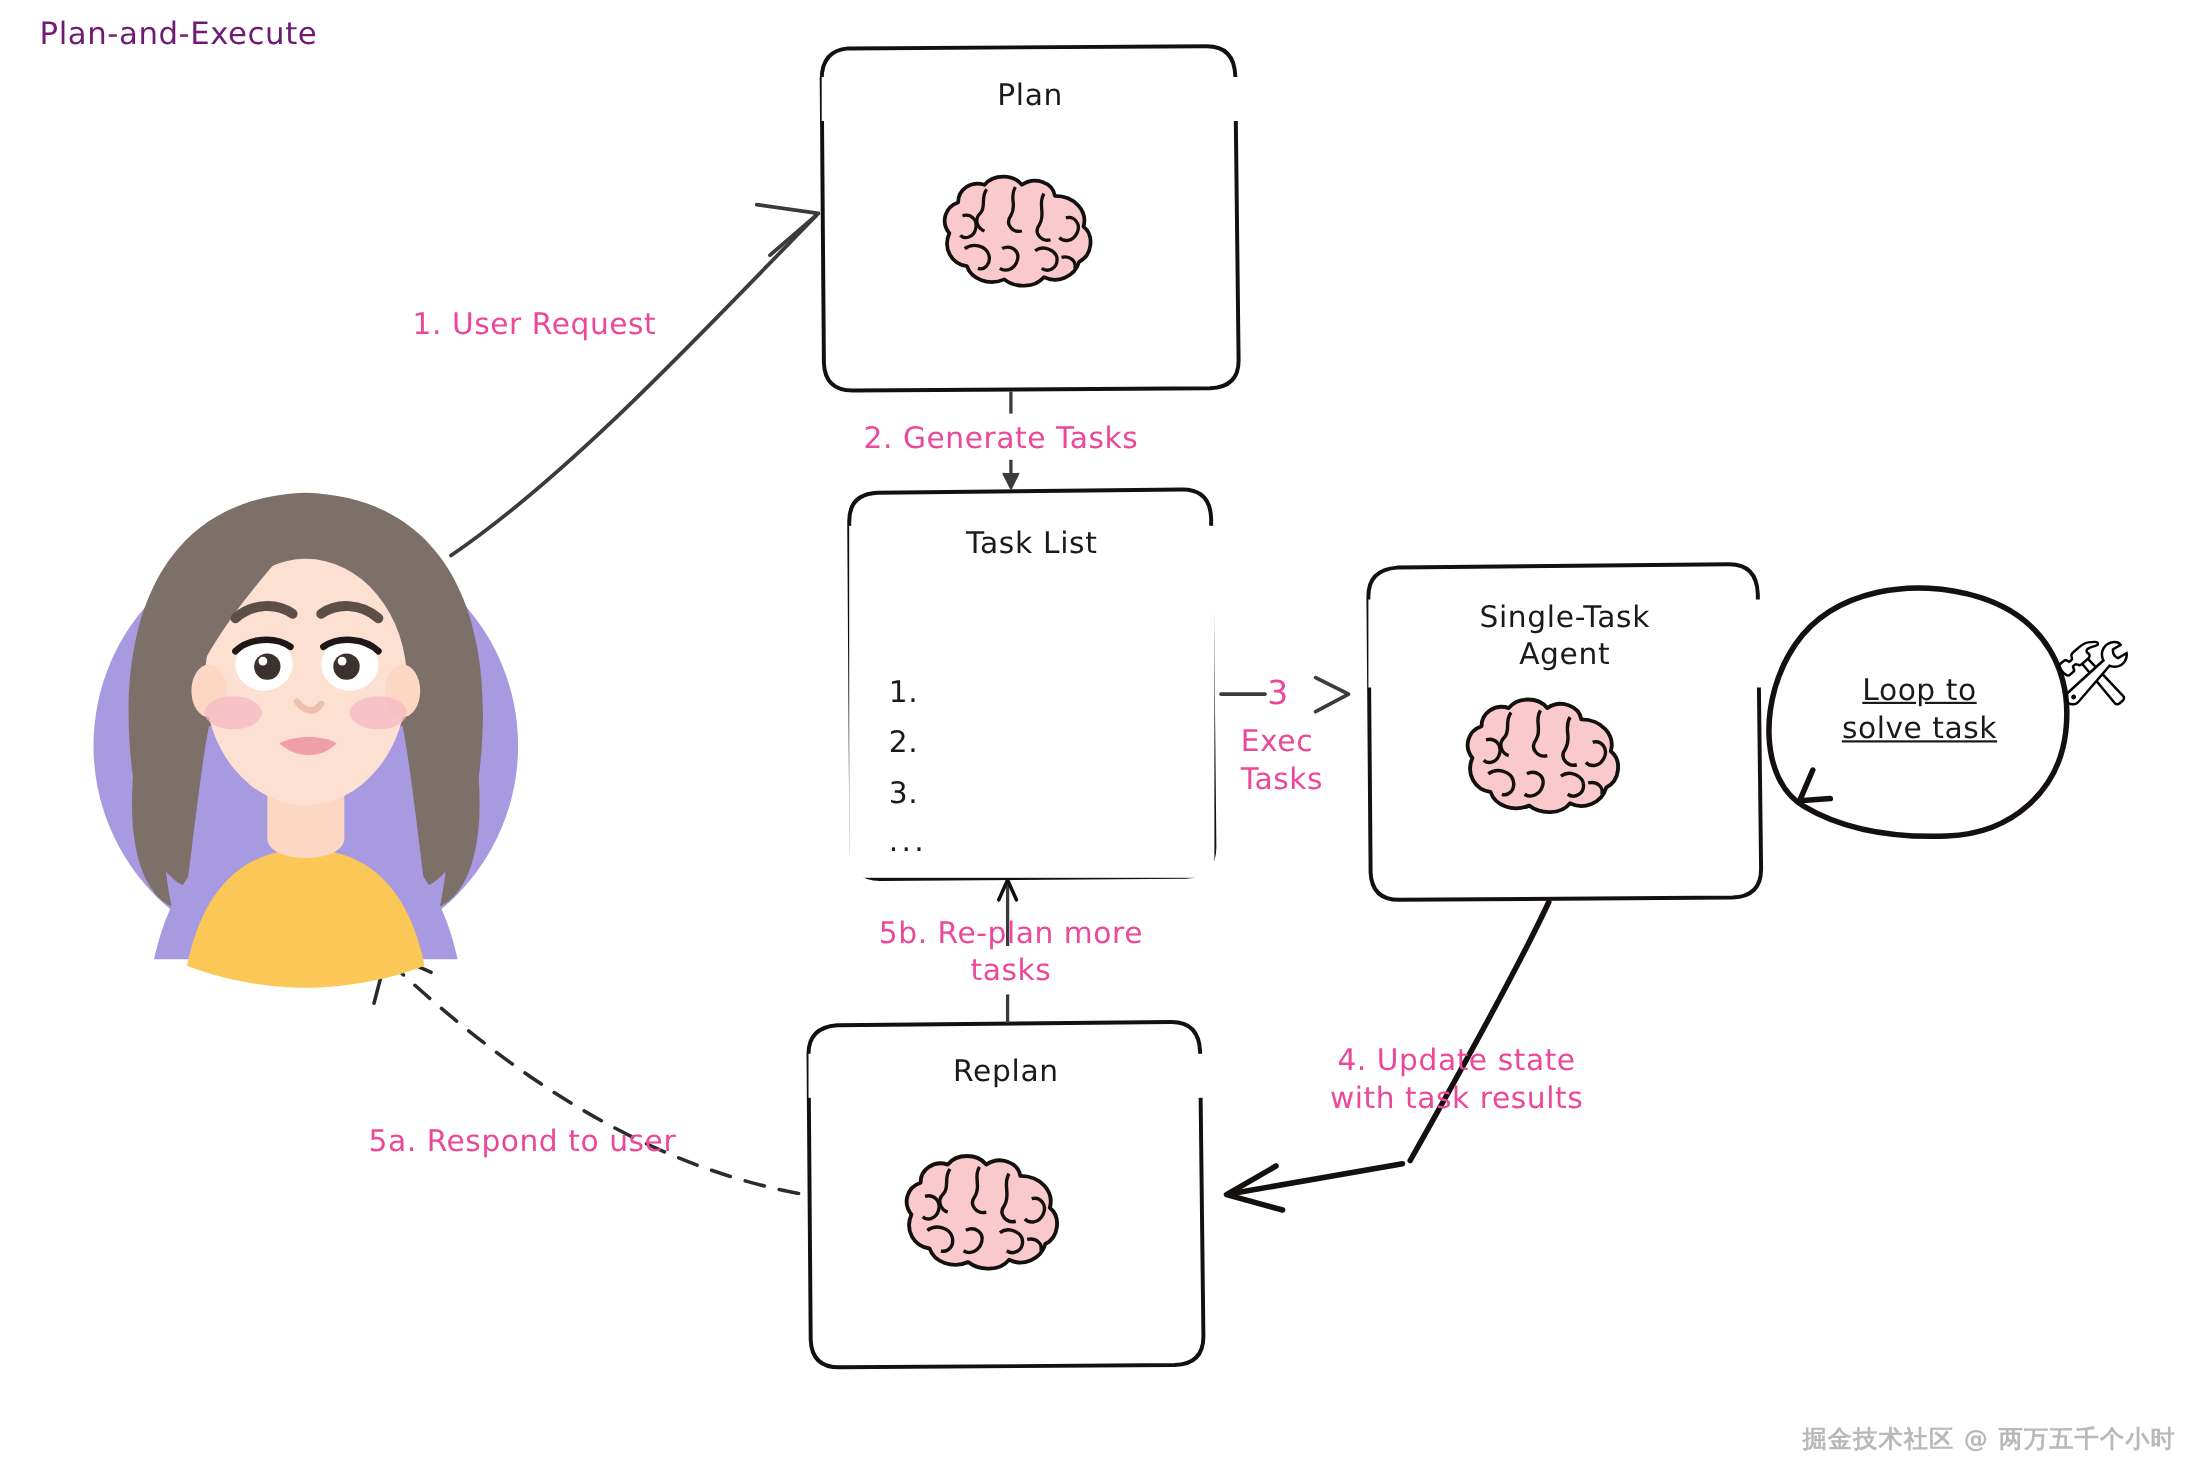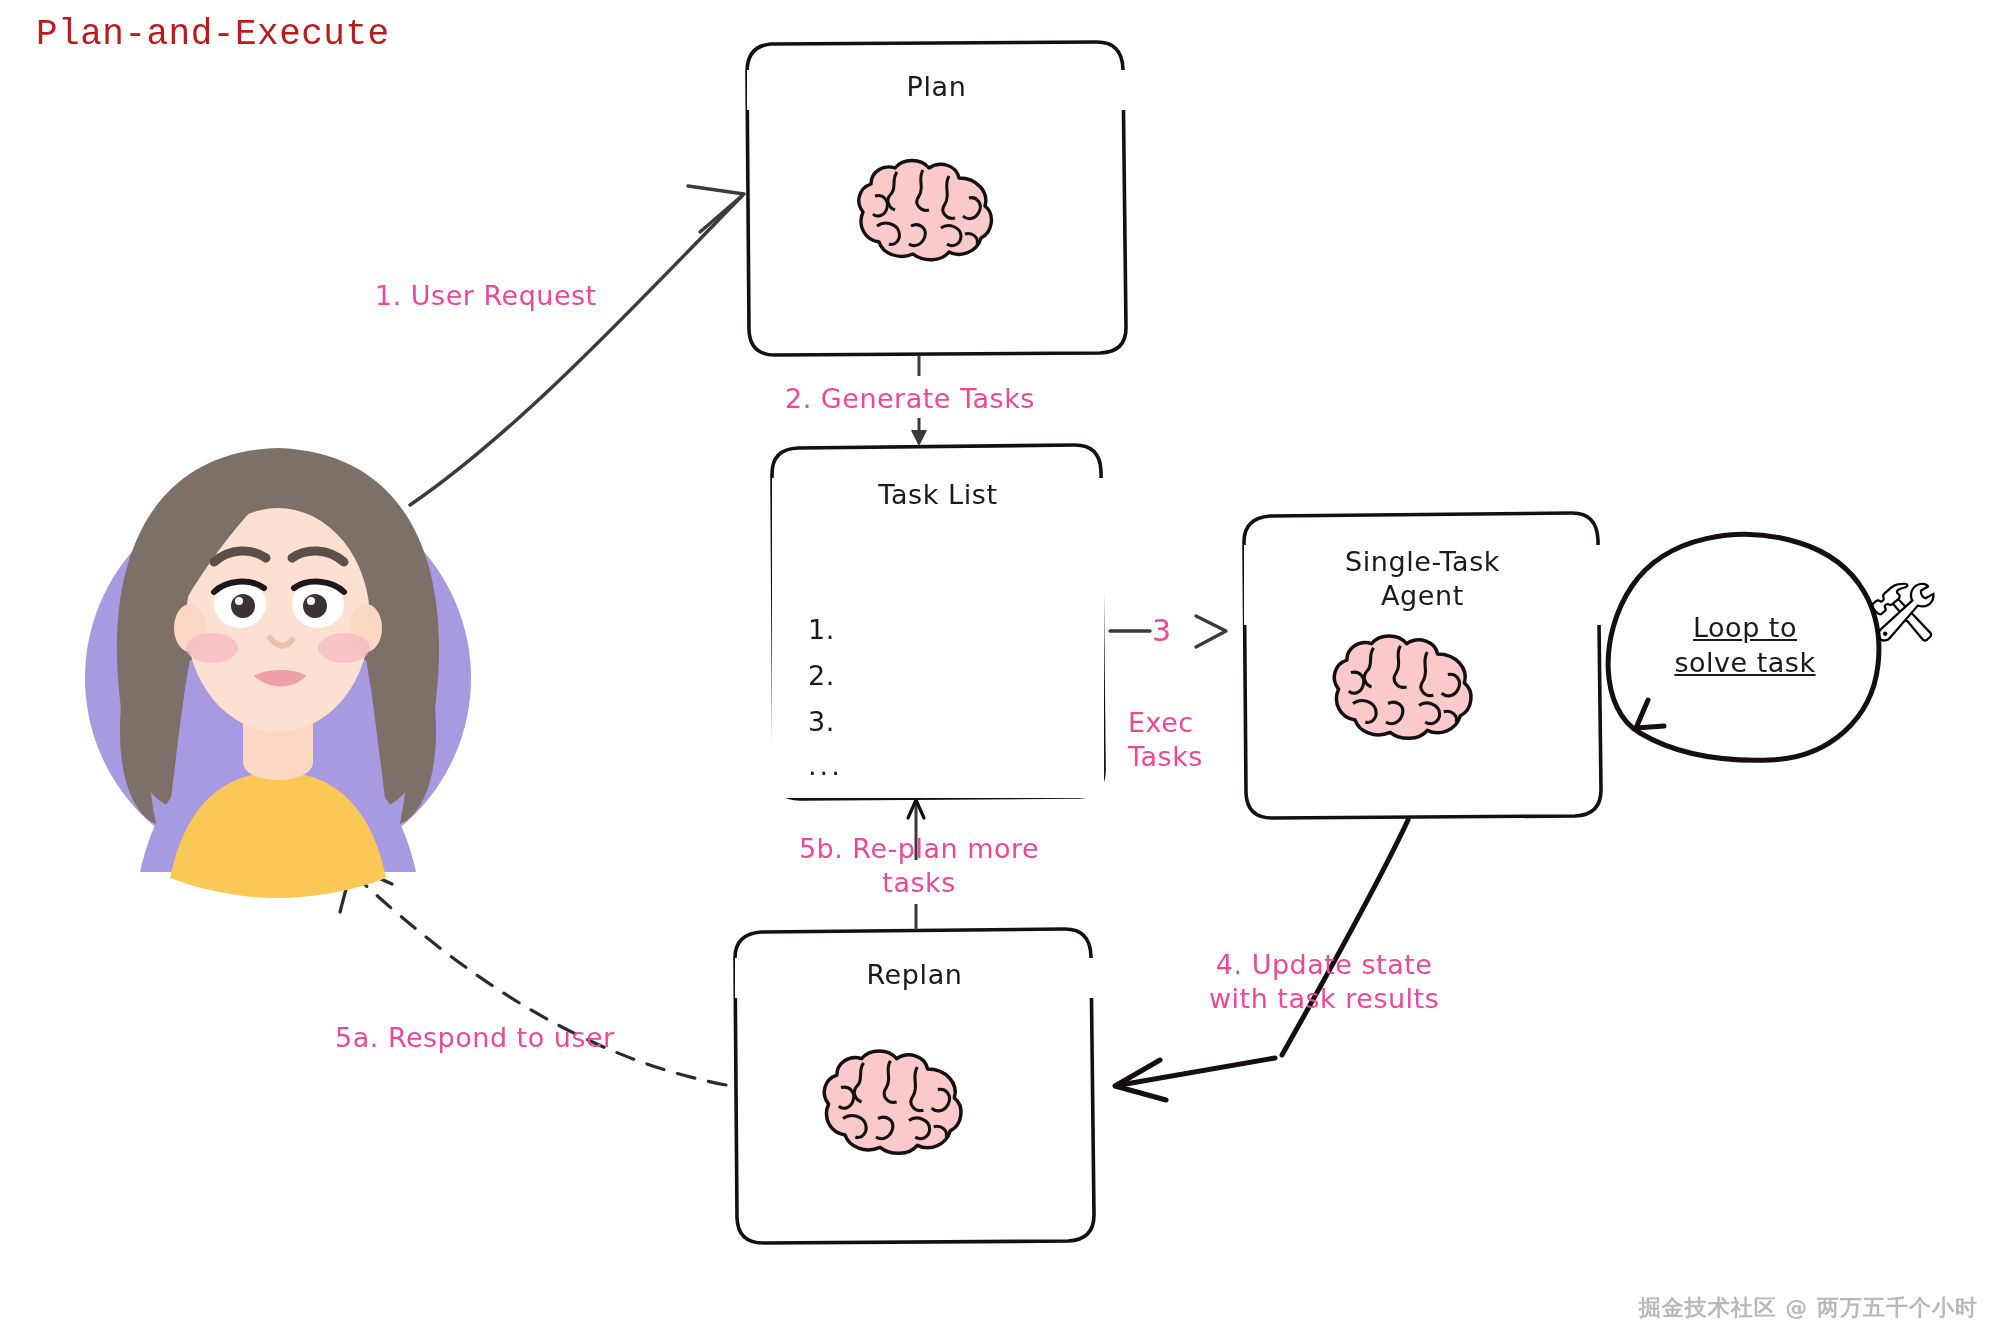--- a/index.html
+++ b/index.html
@@ -26,24 +26,23 @@
     position: absolute;
     inset: 0;
     width: 2000px;
     height: 1337px;
     pointer-events: none;
   }
   .title {
     position: absolute;
     left: 36px;
     top: 14px;
-    font-size: 36px;
-    color: #b91c1c;
+    font-size: 28px;
+    color: #701a75;
     letter-spacing: 0.5px;
-    font-family: Liberation Mono, monospace;
   }
   .node-box {
     position: absolute;
     box-sizing: border-box;
     background: #ffffff;
   }
   .node-label {
     position: absolute;
     left: 0;
     right: 0;
@@ -286,21 +285,21 @@
 solve task</div>
 
   <div class="tool-emoji">🛠</div>
 
   <div class="edge-label hand" style="left:375px; top:279px;">1. User Request</div>
 
   <div class="edge-label hand" style="left:785px; top:382px;">2. Generate Tasks</div>
 
   <div class="edge-label hand" style="left:1152px; top:612px; font-size:30px;">3</div>
 
-  <div class="edge-label hand" style="left:1128px; top:658px; text-align:left;margin-top:48px;">Exec
+  <div class="edge-label hand" style="left:1128px; top:658px; text-align:left;">Exec
 Tasks</div>
 
   <div class="edge-label hand" style="left:1209px; top:948px; text-align:center;">4. Update state
 with task results</div>
 
   <div class="edge-label hand" style="left:335px; top:1021px;">5a. Respond to user</div>
 
   <div class="edge-label hand" style="left:769px; top:832px; text-align:center; width:300px;">5b. Re-plan more
 tasks</div>
 

